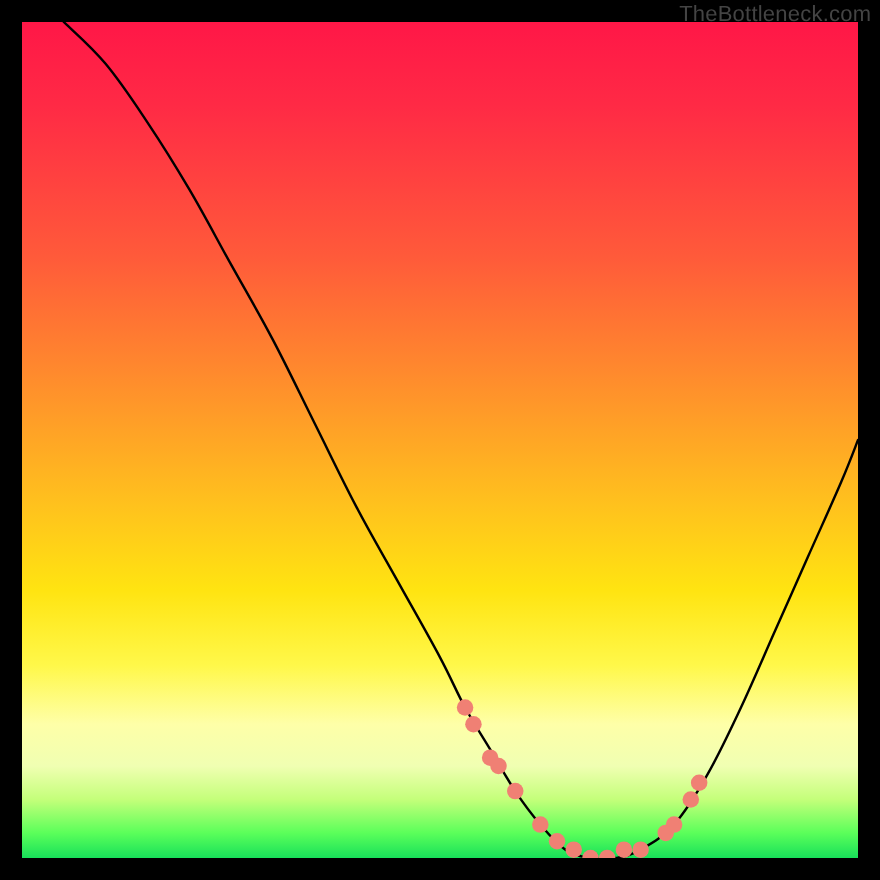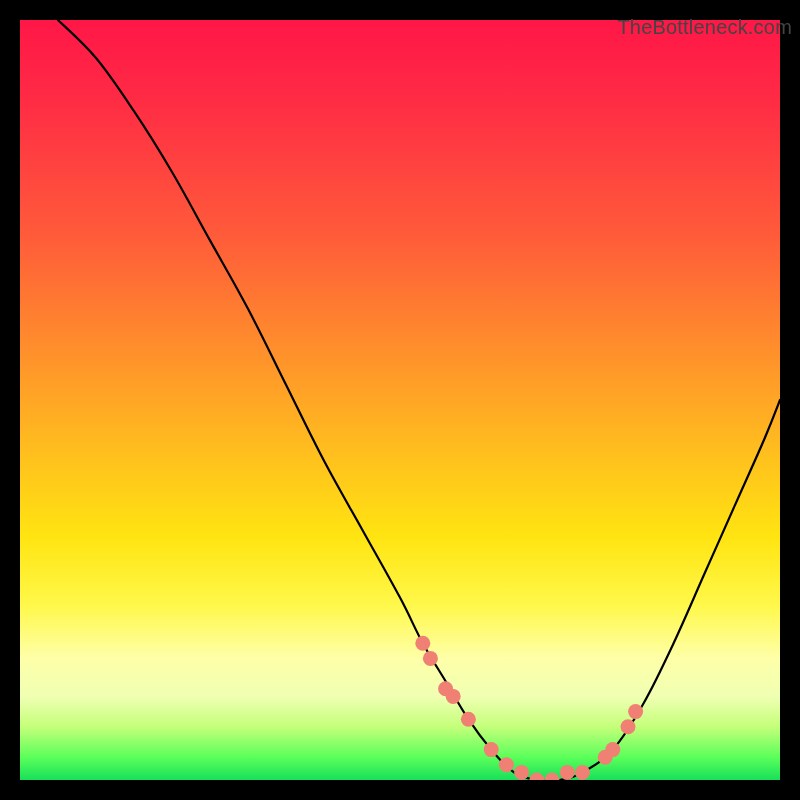--- a/index.html
+++ b/index.html
@@ -51,21 +51,20 @@
     pointer-events: none;
   }
   .attribution {
     position: absolute;
     top: 2px;
     right: 8px;
     color: #444;
     font-size: 20px;
     font-weight: 500;
     letter-spacing: 0.2px;
-    margin-top: 14px;
   }
 </style>
 </head>
 <body>
 
 <div class="frame">
   <div class="plot"></div>
 
   <svg class="curve" viewBox="0 0 760 760" preserveAspectRatio="none">
     <path id="curve-path" fill="none" stroke="#000000" stroke-width="2.2" stroke-linecap="round" d="M 38.0 0.0 C 44.8 6.8, 62.3 21.6, 76.0 38.0 C 89.7 54.4, 100.3 70.7, 114.0 91.2 C 127.7 111.7, 138.3 128.7, 152.0 152.0 C 165.7 175.3, 176.3 195.8, 190.0 220.4 C 203.7 245.0, 214.3 262.8, 228.0 288.8 C 241.7 314.8, 252.3 337.4, 266.0 364.8 C 279.7 392.2, 290.3 414.8, 304.0 440.8 C 317.7 466.8, 328.3 484.6, 342.0 509.2 C 355.7 533.8, 369.1 557.1, 380.0 577.6 C 390.9 598.1, 394.6 608.2, 402.8 623.2 C 411.0 638.2, 417.4 647.5, 425.6 661.2 C 433.8 674.9, 440.2 686.9, 448.4 699.2 C 456.6 711.5, 463.0 720.0, 471.2 729.6 C 479.4 739.2, 485.8 746.9, 494.0 752.4 C 502.2 757.9, 508.6 758.6, 516.8 760.0 C 525.0 761.4, 531.4 761.4, 539.6 760.0 C 547.8 758.6, 552.8 757.9, 562.4 752.4 C 572.0 746.9, 581.9 741.9, 592.8 729.6 C 603.7 717.3, 612.3 703.2, 623.2 684.0 C 634.1 664.8, 642.7 646.5, 653.6 623.2 C 664.5 599.9, 673.1 579.4, 684.0 554.8 C 694.9 530.2, 703.5 511.0, 714.4 486.4 C 725.3 461.8, 736.6 437.2, 744.8 418.0 C 753.0 398.8, 757.3 386.8, 760.0 380.0"></path>

